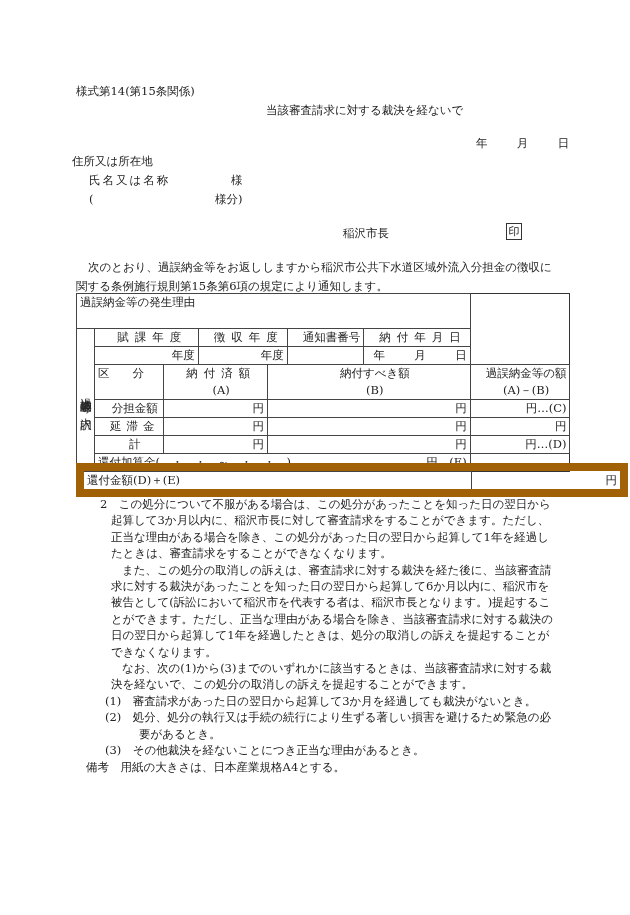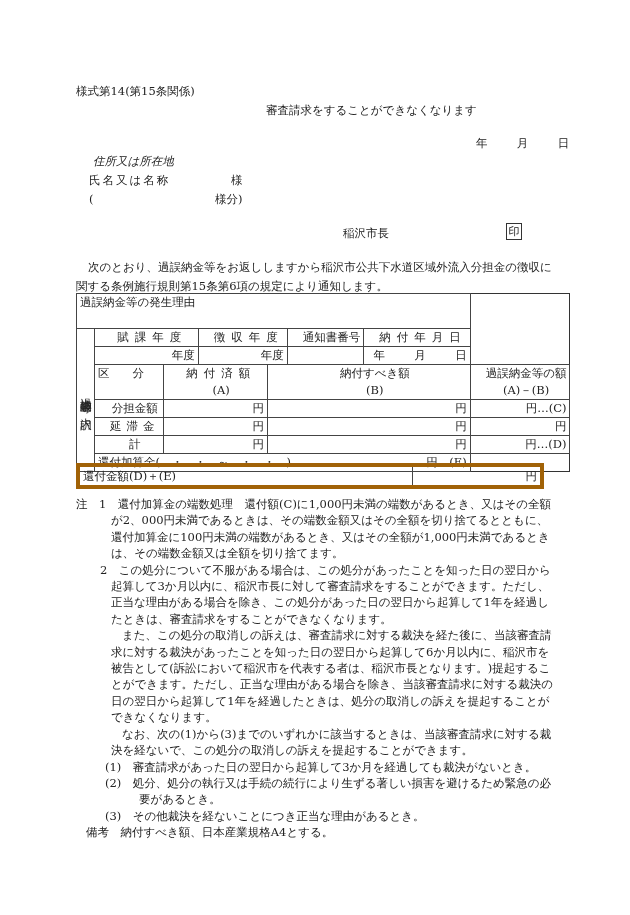--- a/index.html
+++ b/index.html
@@ -3,51 +3,51 @@
 <meta charset="utf-8">
 <style>
   html, body { margin:0; padding:0; background:#ffffff; }
   body { width:630px; height:915px; position:relative; overflow:hidden;
          font-family:"DejaVu Serif","Liberation Serif",serif; color:#222; font-size:11.5px; }
   .abs { position:absolute; white-space:nowrap; }
   .form-no { left:76px; top:84px; }
   .doc-title { left:266px; top:103px; }
   .date-line { left:476px; top:136px; }
   .date-line span { display:inline-block; }
-  .addr { left:93px; top:154px;font-style:italic; }
+  .addr { left:72px; top:154px; }
   .name { left:89px; top:173px; }
   .name .sama { position:absolute; left:142px; }
   .paren { left:89px; top:192px; }
   .paren .sama { position:absolute; left:126px; }
   .mayor { left:343px; top:226px; }
   .seal { left:506px; top:223px; width:14px; height:15px; border:1px solid #333;
           font-size:11px; line-height:15px; text-align:center; }
   .intro { left:76px; top:258px; width:480px; white-space:normal; line-height:19px; text-indent:12px; }
   table { border-collapse:collapse; position:absolute; }
   td { border:1px solid #444; padding:0 3px; font-size:11.5px; line-height:17px; height:17px; white-space:nowrap; }
   #main-table { left:76px; top:293px; width:402px; border:1px solid #333; }
   .r { text-align:right; }
   .c { text-align:center;padding-left:15px; }
   .spaced { letter-spacing:6px; }
   .vlabel { writing-mode:vertical-rl; text-orientation:upright; letter-spacing:1px; text-align:center; padding:2px 0; }
-  #total-table { left:76px; top:463px; width:468px; border:4px solid #a16207; }
+  #total-table { left:76px; top:463px; width:552px; border:8px solid #a16207; }
   #total-table td { height:18px; }
   .notes { left:76px; top:496px; width:480px; white-space:normal; line-height:16.4px; }
   .note-p { margin:0; }
   .hang1 { padding-left:35px; text-indent:-35px; }
   .hang2 { padding-left:35px; text-indent:-11px; }
   .para2 { padding-left:35px; text-indent:11px; }
   .item { padding-left:63px; text-indent:-34px; }
   .remark { margin-left:10px; }
 </style>
 </head>
 <body>
 
 <div class="abs form-no">様式第14(第15条関係)</div>
-<div class="abs doc-title">審査請求をすることができなくなります</div>
+<div class="abs doc-title">当該審査請求に対する裁決を経ないで</div>
 <div class="abs date-line">
   <span>年</span>
   <span style="width:22px"></span>
   <span>月</span>
   <span style="width:22px"></span>
   <span>日</span>
 </div>
 
 <div class="abs addr">住所又は所在地</div>
 <div class="abs name" style="letter-spacing:2px;width:200px;">
@@ -147,21 +147,20 @@
     </colgroup>
   <tbody>
       <tr>
     <td>還付金額(D)＋(E)</td>
     <td class="r">円</td>
   </tr>
 </tbody>
   </table>
 
 <div class="abs notes">
-  <p class="note-p hang1"><span>注　1　</span><span>還付加算金の端数処理　還付額(C)に1,000円未満の端数があるとき、又はその全額が2、000円未満であるときは、その端数金額又はその全額を切り捨てるとともに、還付加算金に100円未満の端数があるとき、又はその全額が1,000円未満であるときは、その端数金額又は全額を切り捨てます。</span></p>
   <p class="note-p hang2">2　この処分について不服がある場合は、この処分があったことを知った日の翌日から起算して3か月以内に、稲沢市長に対して審査請求をすることができます。ただし、正当な理由がある場合を除き、この処分があった日の翌日から起算して1年を経過したときは、審査請求をすることができなくなります。</p>
   <p class="note-p para2">また、この処分の取消しの訴えは、審査請求に対する裁決を経た後に、当該審査請求に対する裁決があったことを知った日の翌日から起算して6か月以内に、稲沢市を被告として(訴訟において稲沢市を代表する者は、稲沢市長となります。)提起することができます。ただし、正当な理由がある場合を除き、当該審査請求に対する裁決の日の翌日から起算して1年を経過したときは、処分の取消しの訴えを提起することができなくなります。</p>
   <p class="note-p para2">なお、次の(1)から(3)までのいずれかに該当するときは、当該審査請求に対する裁決を経ないで、この処分の取消しの訴えを提起することができます。</p>
   <p class="note-p item">(1)　審査請求があった日の翌日から起算して3か月を経過しても裁決がないとき。</p>
   <p class="note-p item">(2)　処分、処分の執行又は手続の続行により生ずる著しい損害を避けるため緊急の必要があるとき。</p>
   <p class="note-p item">(3)　その他裁決を経ないことにつき正当な理由があるとき。</p>
-  <p class="note-p remark">備考　納付すべき額、日本産業規格A4とする。</p>
+  <p class="note-p remark">備考　用紙の大きさは、日本産業規格A4とする。</p>
 </div>
 
 </body></html>

